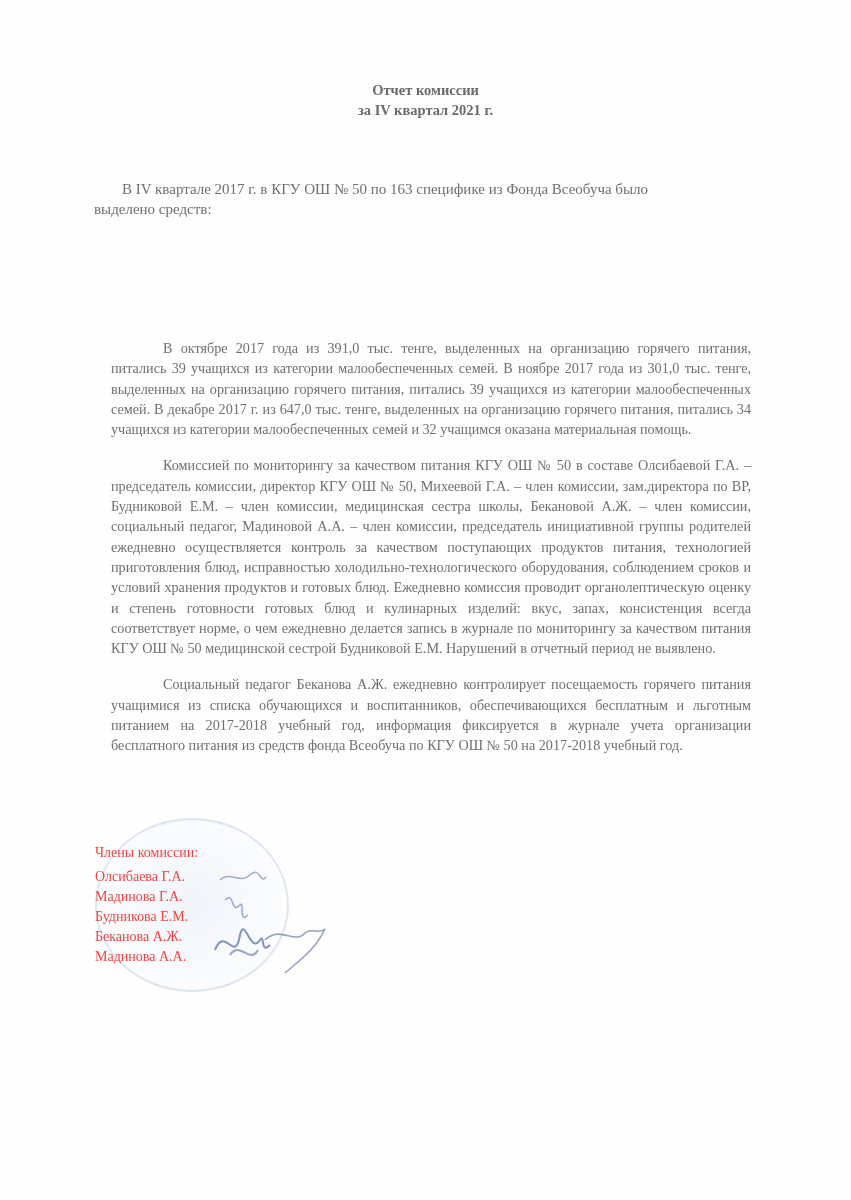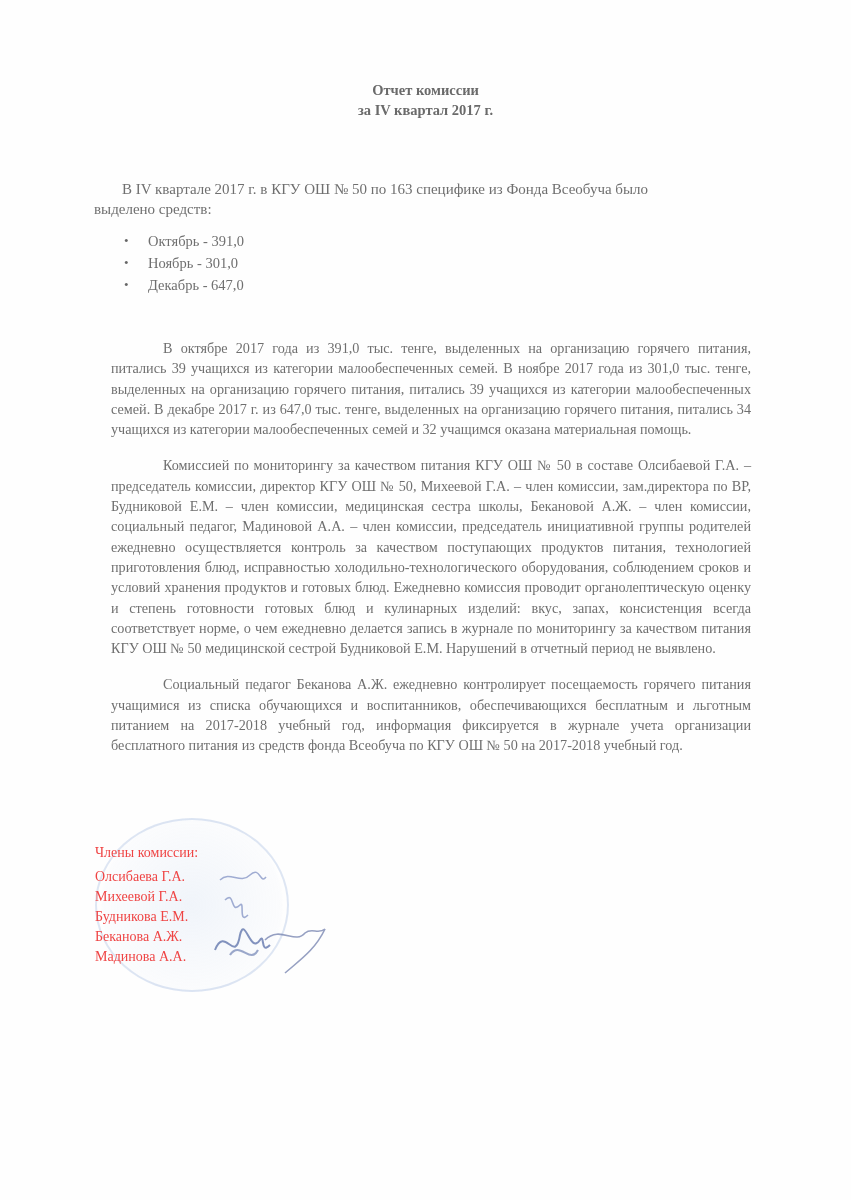--- a/index.html
+++ b/index.html
@@ -112,46 +112,41 @@
       pointer-events: none;
     }
   </style>
 </head>
 <body>
 
 <div class="page">
 
   <div class="title-block">
     <div>Отчет комиссии</div>
-    <div>за IV квартал 2017 г.</div>
+    <div>за IV квартал 2021 г.</div>
   </div>
 
   <div class="intro">
     <div>В IV квартале 2017 г. в КГУ ОШ № 50 по 163 специфике из Фонда Всеобуча было</div>
     <div class="line2">выделено средств:</div>
   </div>
 
-  <ul class="bullets">
-    <li>Октябрь - 391,0</li>
-    <li>Ноябрь - 301,0</li>
-    <li>Декабрь - 647,0</li>
-  </ul>
 
   <div class="body-text">
     <p>В октябре 2017 года из 391,0 тыс. тенге, выделенных на организацию горячего питания, питались 39 учащихся из категории малообеспеченных семей. В ноябре 2017 года из 301,0 тыс. тенге, выделенных на организацию горячего питания, питались 39 учащихся из категории малообеспеченных семей. В декабре 2017 г. из 647,0 тыс. тенге, выделенных на организацию горячего питания, питались 34 учащихся из категории малообеспеченных семей и 32 учащимся оказана материальная помощь.</p>
     <p>Комиссией по мониторингу за качеством питания КГУ ОШ № 50 в составе Олсибаевой Г.А. – председатель комиссии, директор КГУ ОШ № 50, Михеевой Г.А. – член комиссии, зам.директора по ВР, Будниковой Е.М. – член комиссии, медицинская сестра школы, Бекановой А.Ж. – член комиссии, социальный педагог, Мадиновой А.А. – член комиссии, председатель инициативной группы родителей ежедневно осуществляется контроль за качеством поступающих продуктов питания, технологией приготовления блюд, исправностью холодильно-технологического оборудования, соблюдением сроков и условий хранения продуктов и готовых блюд. Ежедневно комиссия проводит органолептическую оценку и степень готовности готовых блюд и кулинарных изделий: вкус, запах, консистенция всегда соответствует норме, о чем ежедневно делается запись в журнале по мониторингу за качеством питания КГУ ОШ № 50 медицинской сестрой Будниковой Е.М. Нарушений в отчетный период не выявлено.</p>
     <p>Социальный педагог Беканова А.Ж. ежедневно контролирует посещаемость горячего питания учащимися из списка обучающихся и воспитанников, обеспечивающихся бесплатным и льготным питанием на 2017-2018 учебный год, информация фиксируется в журнале учета организации бесплатного питания из средств фонда Всеобуча по КГУ ОШ № 50 на 2017-2018 учебный год.</p>
   </div>
 
   <div class="stamp"></div>
 
   <div class="signatures">
     <div class="heading">Члены комиссии:</div>
     <div>Олсибаева Г.А.</div>
-    <div>Михеевой Г.А.</div>
+    <div>Мадинова Г.А.</div>
     <div>Будникова Е.М.</div>
     <div>Беканова А.Ж.</div>
     <div>Мадинова А.А.</div>
   </div>
 
   <svg class="signature-svg" viewBox="0 0 150 125">
     <path d="M20 25 C30 15, 40 30, 50 20 S60 30, 66 22" stroke="#7a8cc0" stroke-width="1.5" fill="none" opacity="0.7"></path>
     <path d="M25 45 C35 35, 30 60, 40 50 C45 45, 38 70, 48 60" stroke="#7a8cc0" stroke-width="1.6" fill="none" opacity="0.7"></path>
     <path d="M15 95 C25 70, 35 110, 40 80 C45 60, 50 100, 60 85 C65 78, 60 100, 70 90" stroke="#5a6fa8" stroke-width="2" fill="none" opacity="0.75"></path>
     <path d="M65 85 C80 70, 95 90, 105 78 C112 72, 118 80, 125 74 C115 95, 100 105, 85 118" stroke="#6a78a8" stroke-width="1.6" fill="none" opacity="0.7"></path>

